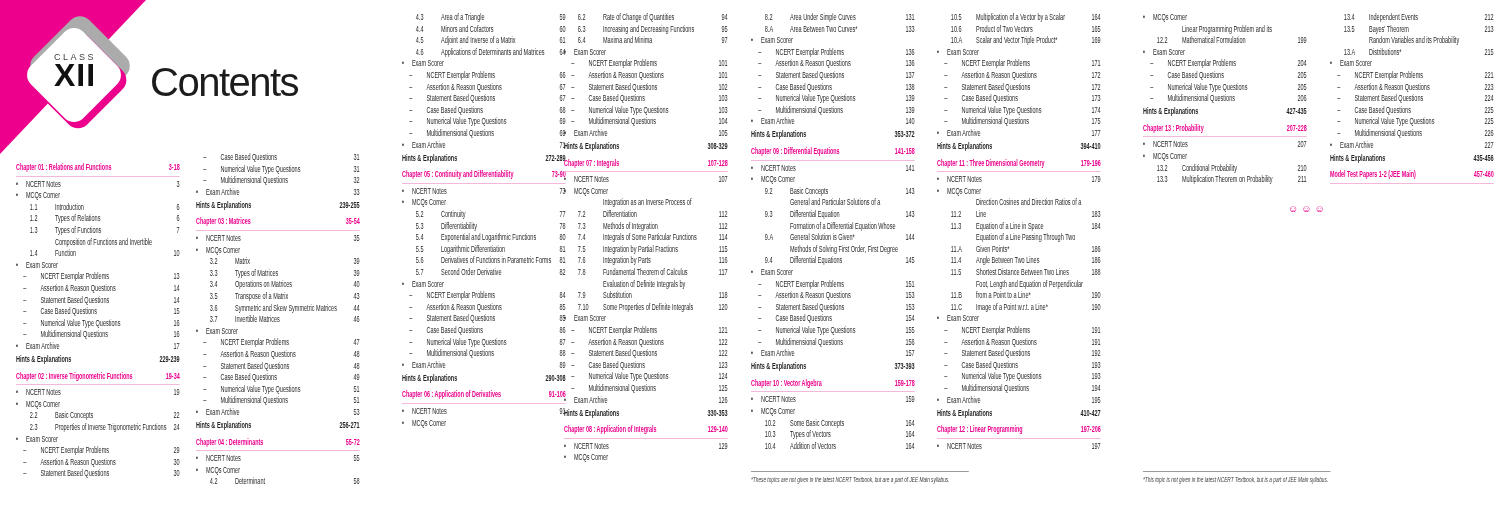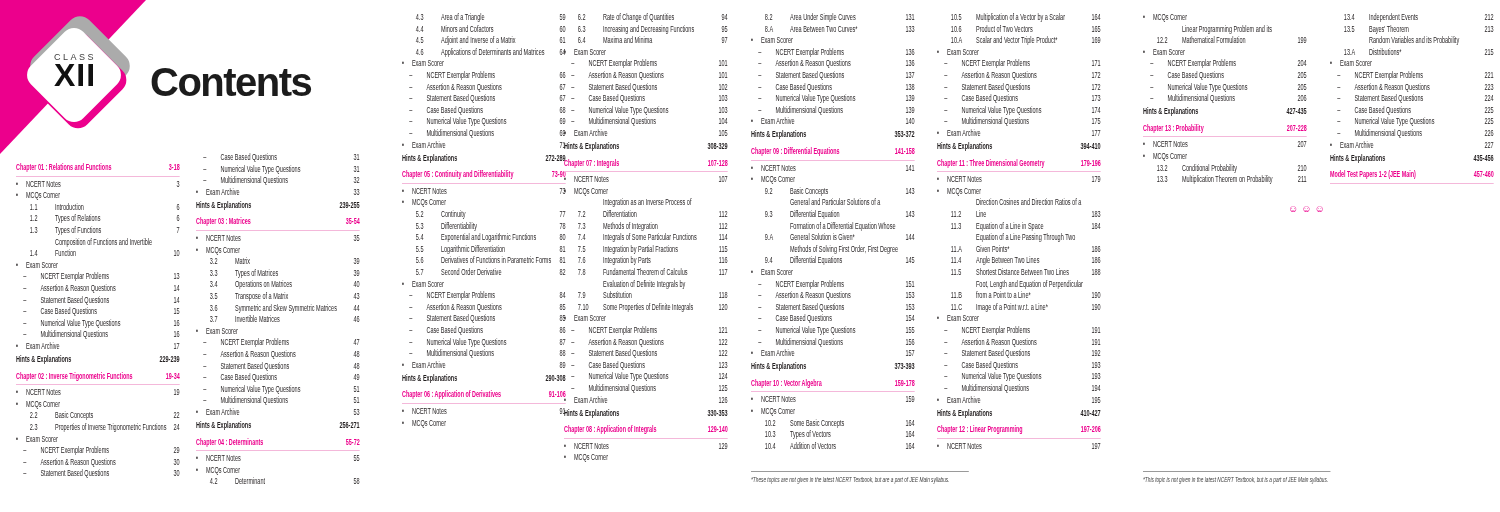--- a/index.html
+++ b/index.html
@@ -12,21 +12,21 @@
   .tri{position:absolute;left:0;top:0;width:150px;height:158px;background:#EC008C;
        clip-path:polygon(0 0,146px 0,0 154px);}
   .sq{position:absolute;border-radius:13px;transform:rotate(45deg);}
   .sq.gray{left:41px;top:27px;width:78px;height:78px;background:#ABABAB;}
   .sq.pinkrim{left:40px;top:42px;width:76px;height:76px;background:#EC008C;}
   .sq.white{left:37px;top:38px;width:74px;height:74px;background:#ffffff;}
   .badge-text{position:absolute;left:35px;top:52px;width:80px;text-align:center;}
   .badge-text .cls{font-size:9px;letter-spacing:2.5px;color:#3c3c3c;}
   .badge-text .xii{font-size:32px;font-weight:bold;color:#111;letter-spacing:1px;line-height:26px;}
 
-  .title{position:absolute;left:150px;top:60px;margin:0;font-size:40px;font-weight:bold;
+  .title{position:absolute;left:150px;top:60px;margin:0;font-size:40px;font-weight:normal;
          letter-spacing:-1.5px;color:#1c1c1c;text-align:center;}
 
   
   .col{position:absolute;width:248px;transform:scaleX(.66);transform-origin:left top;
        font-size:8.4px;line-height:11.6px;}
   .row{display:flex;align-items:flex-end;}
   .row .mk{flex:0 0 auto;}
   .t-bullet .mk{flex:0 0 15px;}
   .t-dash .mk{flex:0 0 26px;margin-left:11px;}
   .t-num .mk{flex:0 0 38px;margin-left:21px;}

